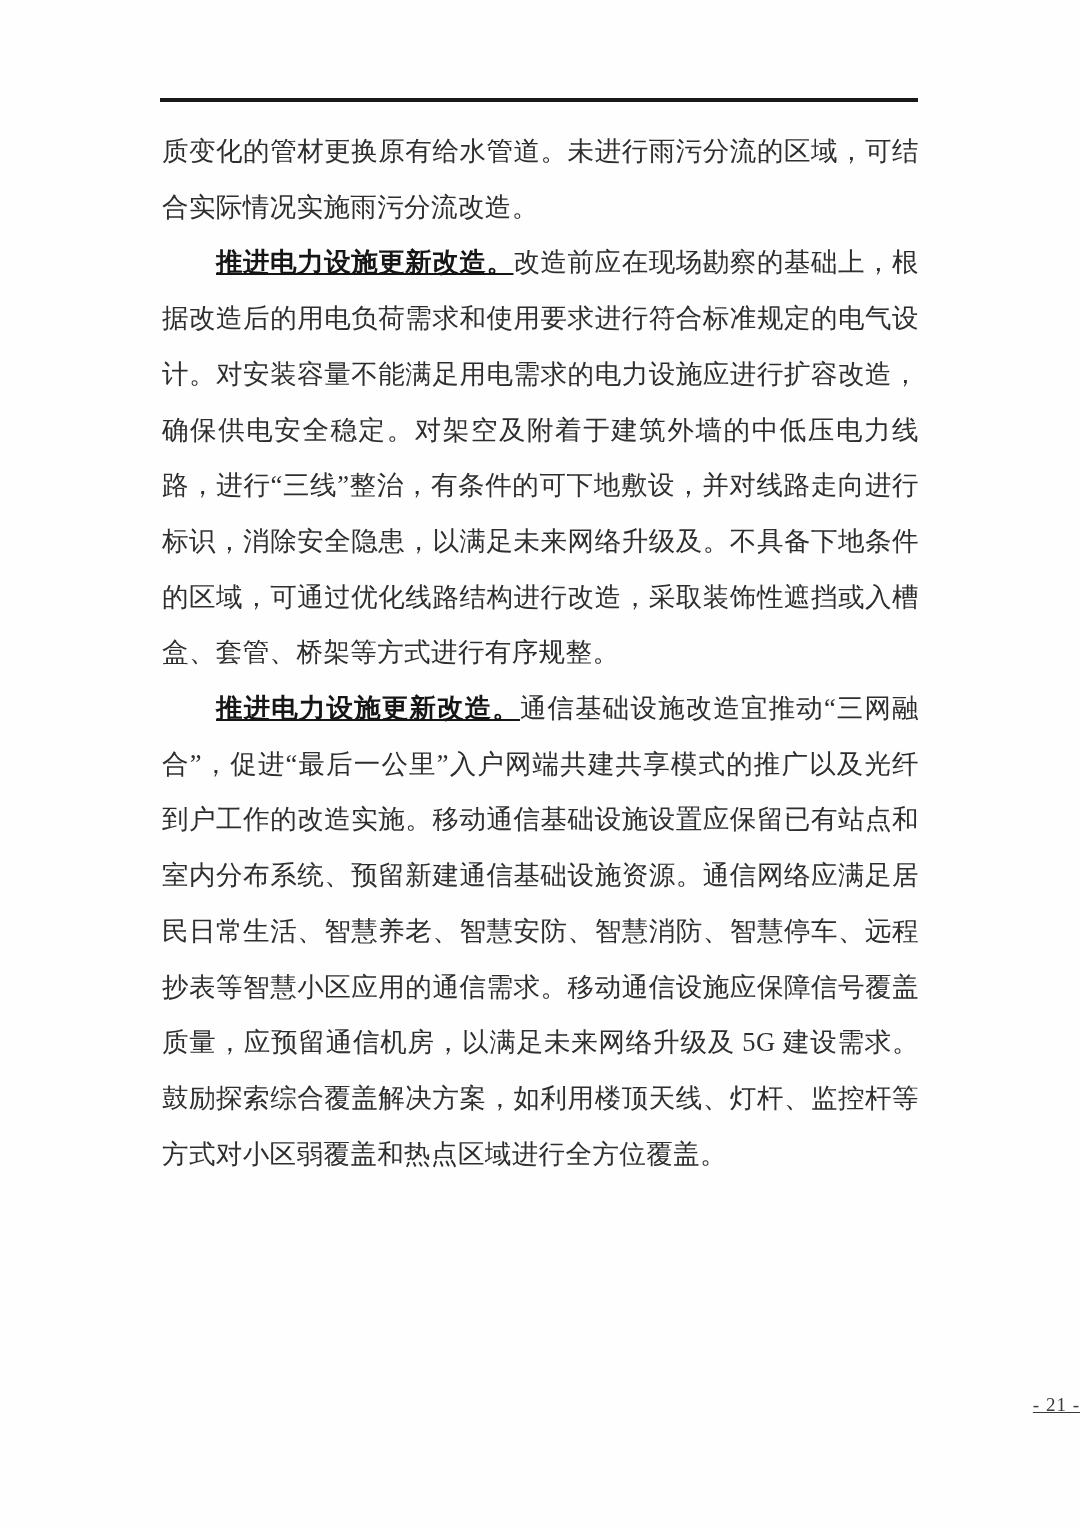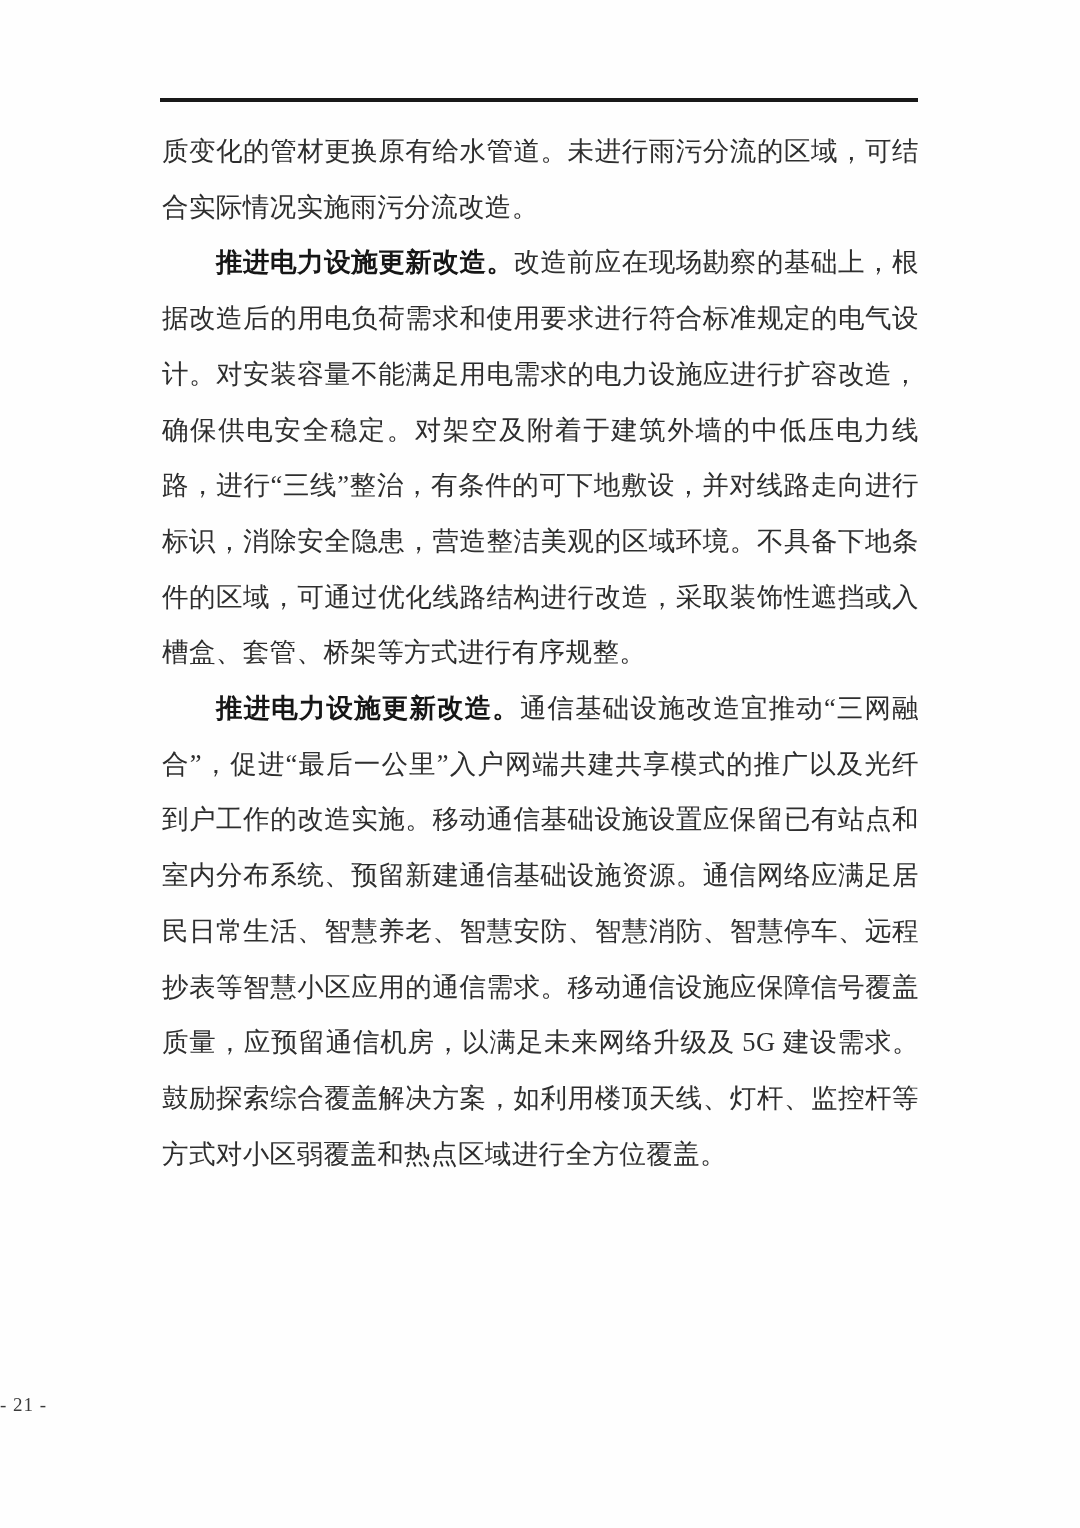--- a/index.html
+++ b/index.html
@@ -31,43 +31,45 @@
     line-height: 55.7px;
     letter-spacing: 0.4px;
     text-align: justify;
     text-justify: inter-ideograph;
     color: var(--text, #2e2e2e);
   }
   .para.indent { text-indent: 54px; }
   .lead {
     font-weight: 700;
     color: var(--lead, #161616);
+    text-decoration: underline;
   }
   .page-footer {
     position: absolute;
     left: 0; top: 1394px;
     width: 100%;
-    text-align: left;
+    text-align: right;
     font-size: 19px;
     letter-spacing: 1px;
     color: var(--footer, #3a3a3a);
+    text-decoration: underline;
   }
 </style>
 </head>
 <body>
 
 <div class="page">
 
   <div class="top-rule"></div>
 
   <main class="content">
 
     <p class="para"><span class="body-text">质变化的管材更换原有给水管道。未进行雨污分流的区域，可结合实际情况实施雨污分流改造。</span></p>
 
-    <p class="para indent"><strong class="lead">推进电力设施更新改造。</strong><span class="body-text">改造前应在现场勘察的基础上，根据改造后的用电负荷需求和使用要求进行符合标准规定的电气设计。对安装容量不能满足用电需求的电力设施应进行扩容改造，确保供电安全稳定。对架空及附着于建筑外墙的中低压电力线路，进行“三线”整治，有条件的可下地敷设，并对线路走向进行标识，消除安全隐患，营造整洁美观的区域环境。不具备下地条件的区域，可通过优化线路结构进行改造，采取装饰性遮挡或入槽盒、套管、桥架等方式进行有序规整。</span></p>
+    <p class="para indent"><strong class="lead">推进电力设施更新改造。</strong><span class="body-text">改造前应在现场勘察的基础上，根据改造后的用电负荷需求和使用要求进行符合标准规定的电气设计。对安装容量不能满足用电需求的电力设施应进行扩容改造，确保供电安全稳定。对架空及附着于建筑外墙的中低压电力线路，进行“三线”整治，有条件的可下地敷设，并对线路走向进行标识，消除安全隐患，以满足未来网络升级及。不具备下地条件的区域，可通过优化线路结构进行改造，采取装饰性遮挡或入槽盒、套管、桥架等方式进行有序规整。</span></p>
 
     <p class="para indent"><strong class="lead">推进电力设施更新改造。</strong><span class="body-text">通信基础设施改造宜推动“三网融合”，促进“最后一公里”入户网端共建共享模式的推广以及光纤到户工作的改造实施。移动通信基础设施设置应保留已有站点和室内分布系统、预留新建通信基础设施资源。通信网络应满足居民日常生活、智慧养老、智慧安防、智慧消防、智慧停车、远程抄表等智慧小区应用的通信需求。移动通信设施应保障信号覆盖质量，应预留通信机房，以满足未来网络升级及 5G 建设需求。鼓励探索综合覆盖解决方案，如利用楼顶天线、灯杆、监控杆等方式对小区弱覆盖和热点区域进行全方位覆盖。</span></p>
 
 
   </main>
 
   <footer class="page-footer">
     <span>- 21 -</span>
   </footer>
 

